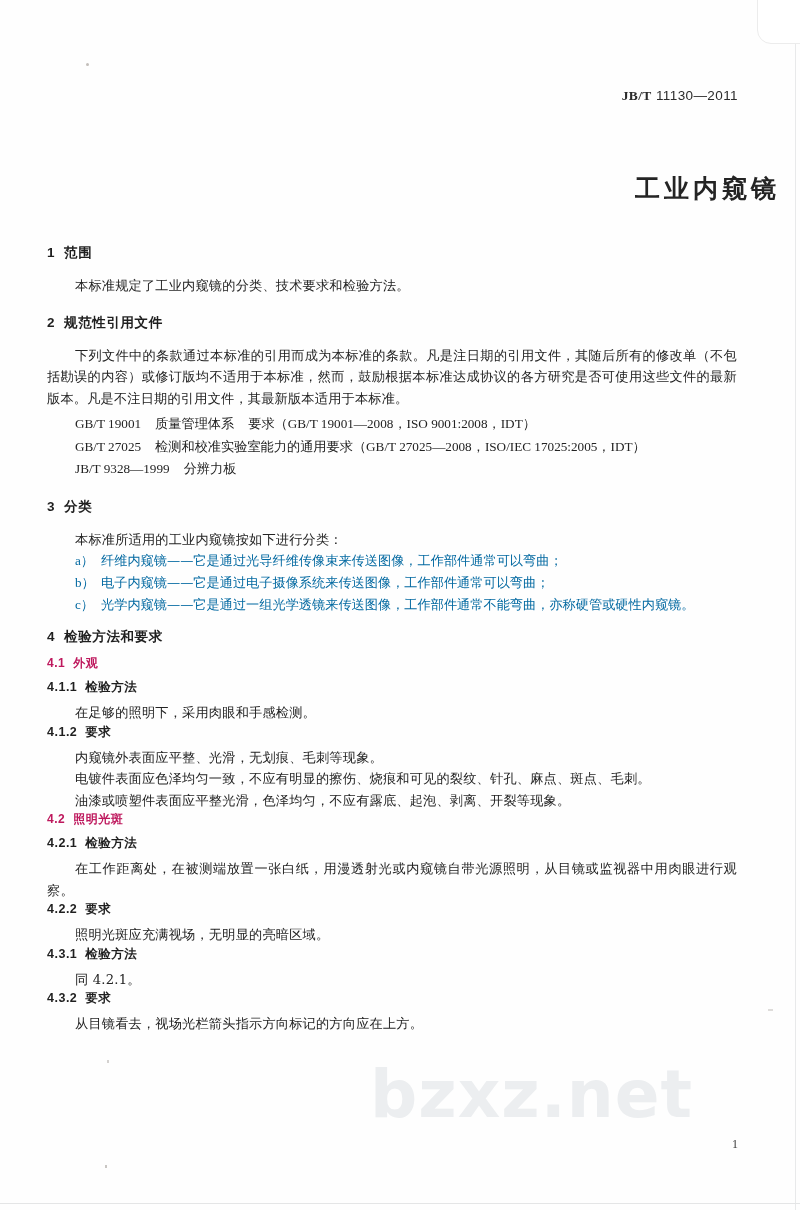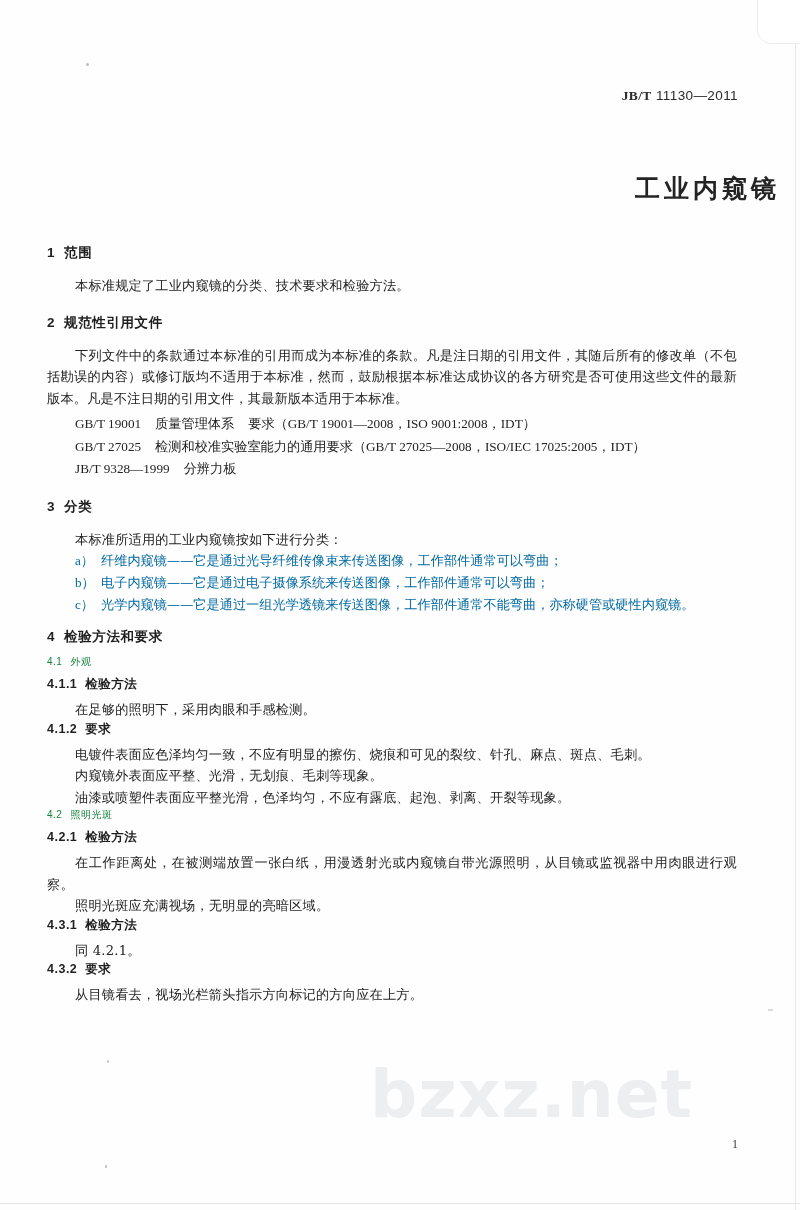--- a/index.html
+++ b/index.html
@@ -136,23 +136,23 @@
     font-weight: bold;
     font-size: 13.5px;
     color: #1f1f1f;
     margin: 0 0 13px 0;
     letter-spacing: .6px;
   }
   .h1 .num { margin-right: 9px; font-family: "Liberation Sans", sans-serif; }
   .h1.tight { margin-bottom: 9px; }
   .h2 {
     font-family: "DejaVu Sans", sans-serif;
-    font-weight: normal;
-    font-size: 10px;
-    color: #15803d;
+    font-weight: bold;
+    font-size: 12px;
+    color: #be185d;
     margin: 0 0 7px 0;
     letter-spacing: .5px;
   }
   .h2 .num { margin-right: 8px; font-family: "Liberation Sans", sans-serif; }
   .h3 {
     font-family: "DejaVu Sans", sans-serif;
     font-weight: bold;
     font-size: 12.5px;
     color: #1f1f1f;
     margin: 0 0 6px 0;
@@ -290,31 +290,34 @@
     <div class="h2">
       <span class="num">4.1</span><span>外观</span>
     </div>
     <div class="h3">
       <span class="num">4.1.1</span><span>检验方法</span>
     </div>
     <p class="p indent1">在足够的照明下，采用肉眼和手感检测。</p>
     <div class="h3">
       <span class="num">4.1.2</span><span>要求</span>
     </div>
+    <p class="p indent1">内窥镜外表面应平整、光滑，无划痕、毛刺等现象。</p>
     <p class="p indent1">电镀件表面应色泽均匀一致，不应有明显的擦伤、烧痕和可见的裂纹、针孔、麻点、斑点、毛刺。</p>
-    <p class="p indent1">内窥镜外表面应平整、光滑，无划痕、毛刺等现象。</p>
     <p class="p indent1">油漆或喷塑件表面应平整光滑，色泽均匀，不应有露底、起泡、剥离、开裂等现象。</p>
 
     <div class="h2">
       <span class="num">4.2</span><span>照明光斑</span>
     </div>
     <div class="h3">
       <span class="num">4.2.1</span><span>检验方法</span>
     </div>
     <p class="p just indent2">在工作距离处，在被测端放置一张白纸，用漫透射光或内窥镜自带光源照明，从目镜或监视器中用肉眼进行观察。</p>
+    <div class="h3">
+      <span class="num">4.2.2</span><span>要求</span>
+    </div>
     <p class="p indent1">照明光斑应充满视场，无明显的亮暗区域。</p>
 
     <div class="h3">
       <span class="num">4.3.1</span><span>检验方法</span>
     </div>
     <p class="p indent1">同 4.2.1。</p>
     <div class="h3">
       <span class="num">4.3.2</span><span>要求</span>
     </div>
     <p class="p indent1">从目镜看去，视场光栏箭头指示方向标记的方向应在上方。</p>

